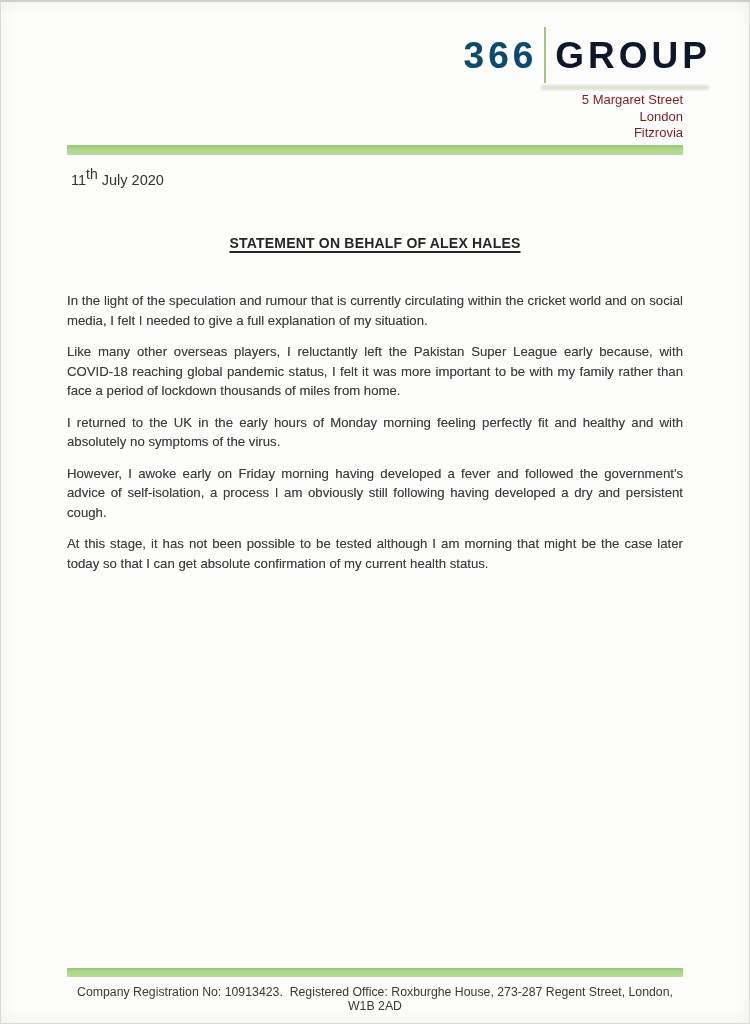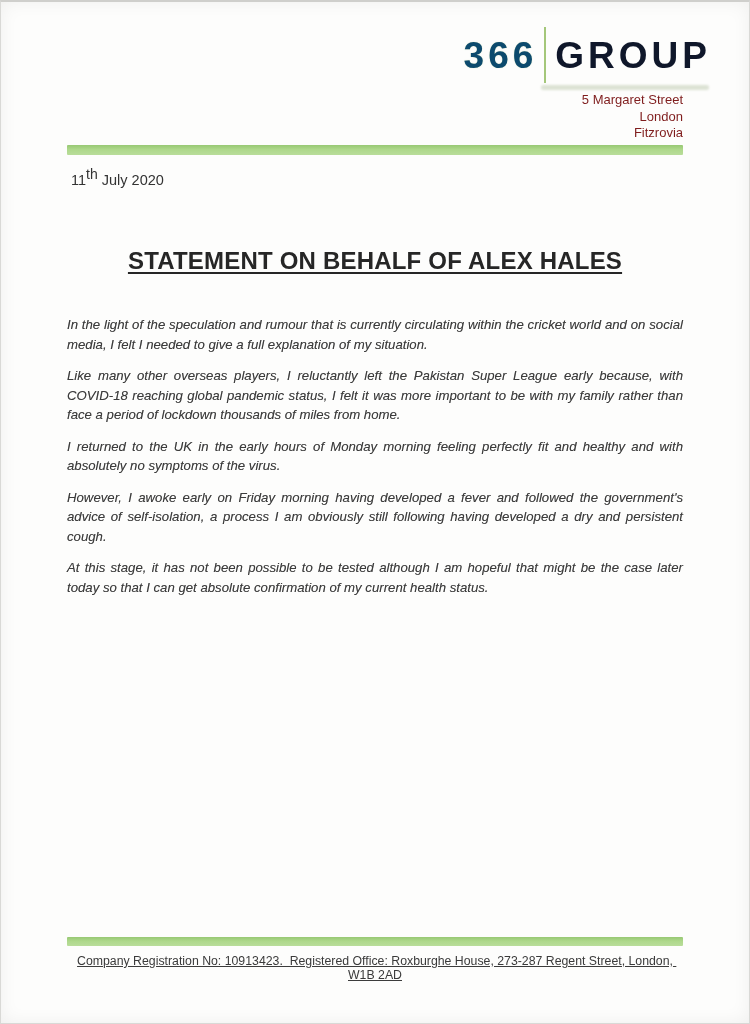--- a/index.html
+++ b/index.html
@@ -77,52 +77,50 @@
   }
   
   .date-line {
     margin: 11px 66px 0 70px;
     font-size: 14.5px;
     color: #333;
   }
   .date-line sup { font-size: 14px; }
   
   .title {
-    margin-top: 60px;
+    margin-top: 48px;
     text-align: center;
-    font-size: 24px;
+    font-size: 14px;
     font-weight: 700;
     letter-spacing: 0.2px;
     color: #262626;
   }
   .title span {
     text-decoration: underline;
     text-decoration-thickness: 2px;
     text-underline-offset: 3px;
   }
   
   .body-text {
     margin: 40px 66px 0 66px;
   }
   .body-text p {
     margin: 0 0 12px 0;
     font-size: 13.2px;
     line-height: 19.5px;
     text-align: justify;
     color: #3c3c3c;
     text-shadow: 0 0 .4px rgba(60,60,60,.45);
-    font-style: italic;
   }
   
   .footer {
     position: absolute;
     left: 66px;
     right: 66px;
-    top: 935px;
-    text-decoration: underline;
+    top: 966px;
   }
   .footer-bar {
     height: 9px;
     background: linear-gradient(#97c873, #aed88b 45%, #b9dd9a);
     border-radius: 1px;
   }
   .footer-text {
     margin-top: 8px;
     text-align: center;
     font-size: 12.3px;
@@ -154,21 +152,21 @@
 
   <div class="title">
     <span>STATEMENT ON BEHALF OF ALEX HALES</span>
   </div>
 
   <div class="body-text">
     <p>In the light of the speculation and rumour that is currently circulating within the cricket world and on social media, I felt I needed to give a full explanation of my situation.</p>
     <p>Like many other overseas players, I reluctantly left the Pakistan Super League early because, with COVID-18 reaching global pandemic status, I felt it was more important to be with my family rather than face a period of lockdown thousands of miles from home.</p>
     <p>I returned to the UK in the early hours of Monday morning feeling perfectly fit and healthy and with absolutely no symptoms of the virus.</p>
     <p>However, I awoke early on Friday morning having developed a fever and followed the government's advice of self-isolation, a process I am obviously still following having developed a dry and persistent cough.</p>
-    <p>At this stage, it has not been possible to be tested although I am hopeful that might be the case later today so that I can get absolute confirmation of my current health status.</p>
+    <p>At this stage, it has not been possible to be tested although I am morning that might be the case later today so that I can get absolute confirmation of my current health status.</p>
   </div>
 
   <div class="footer">
     <div class="footer-bar"></div>
     <div class="footer-text">Company Registration No: 10913423.  Registered Office: Roxburghe House, 273-287 Regent Street, London, W1B 2AD</div>
   </div>
 
 </div>
 
 </body></html>

